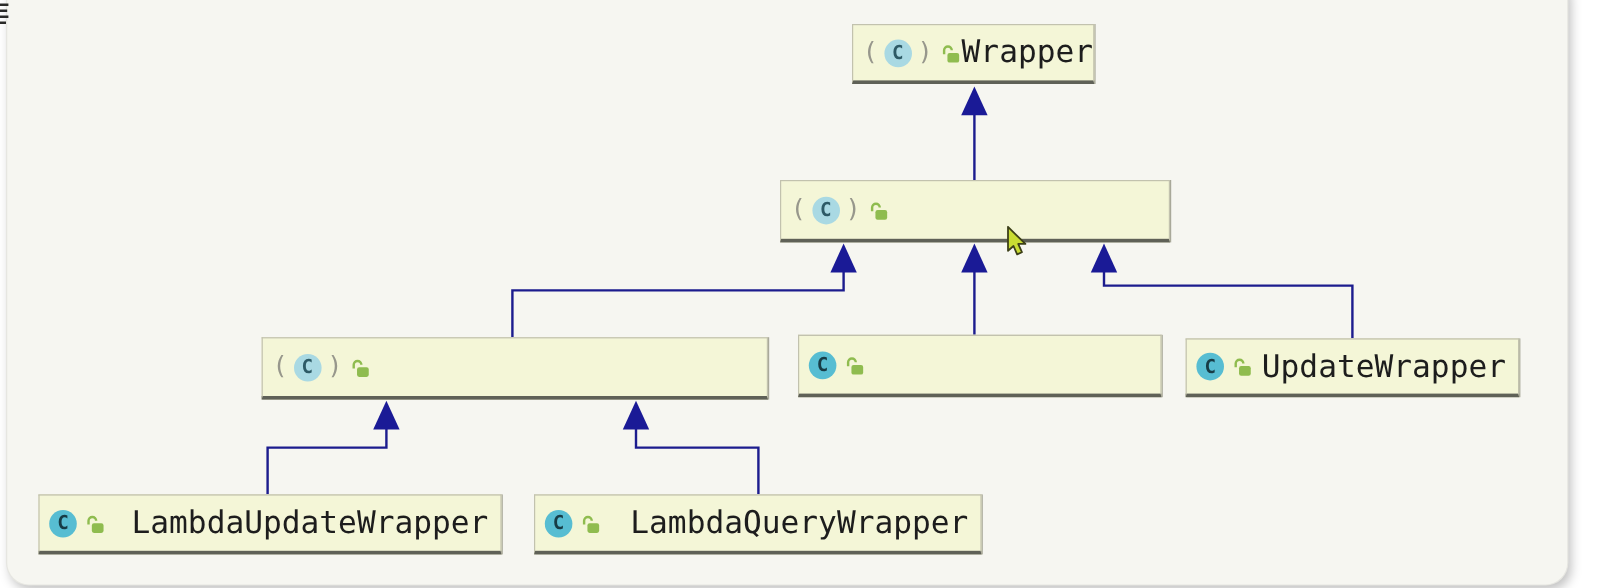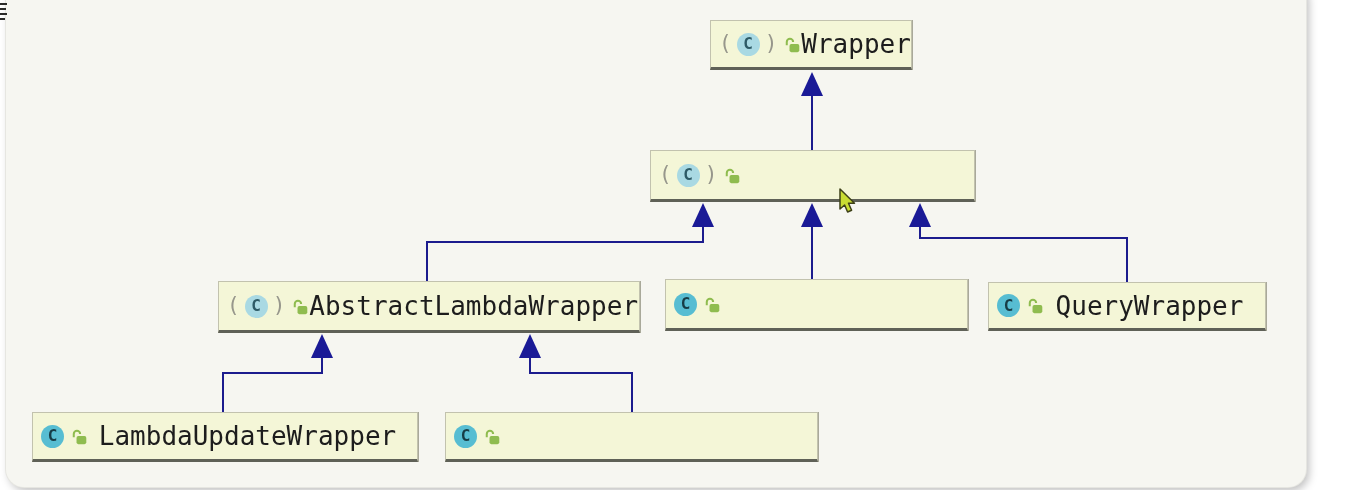--- a/index.html
+++ b/index.html
@@ -27,21 +27,21 @@
   }
   .icons{display:flex;align-items:center;gap:5px;flex:0 0 auto;}
   .cicon{
     width:23px;height:23px;border-radius:50%;
     display:inline-flex;align-items:center;justify-content:center;
     background:#57bdd2;color:#173c46;font-size:16px;font-weight:bold;line-height:1;
   }
   .node.abstract .cicon{background:#a9d9e3;color:#2d5a66;}
   .paren{color:#97978c;font-size:21px;line-height:1;transform:translateY(-1px);}
   .lock{display:inline-flex;margin-left:2px;}
-  .label{flex:1;text-align:center;}
+  .label{flex:1;text-align:right;}
   .cursor{position:absolute;left:838px;top:188px;z-index:6;}
 </style>
 </head>
 <body>
 
 <div class="canvas"></div>
 
 <svg class="edge-glyph" width="9" height="24" viewBox="0 0 9 24">
   <path d="M0,3 h7 M0,8 h6 M0,13 h7 M0,18 h5" stroke="#2a2a28" stroke-width="2" fill="none"></path>
 </svg>
@@ -99,21 +99,20 @@
     <span class="paren">(</span>
       <span class="cicon">C</span>
       <span class="paren">)</span>
     <span class="lock">
         <svg width="17" height="17" viewBox="0 0 16 16">
           <path d="M2.6,8.6 V5.6 a3,3 0 0 1 6,0" stroke="#8fbc4f" stroke-width="1.9" fill="none"></path>
           <rect x="5.2" y="7.6" width="9.2" height="7.6" rx="1.7" fill="#8fbc4f"></rect>
         </svg>
       </span>
   </span>
-  <span class="label">AbstractLambdaWrapper</span>
 </div>
 
 <div class="node" style="left:665px;top:279px;width:303px;height:52px;">
   <span class="icons">
     <span class="cicon">C</span>
     <span class="lock">
         <svg width="17" height="17" viewBox="0 0 16 16">
           <path d="M2.6,8.6 V5.6 a3,3 0 0 1 6,0" stroke="#8fbc4f" stroke-width="1.9" fill="none"></path>
           <rect x="5.2" y="7.6" width="9.2" height="7.6" rx="1.7" fill="#8fbc4f"></rect>
         </svg>
@@ -124,21 +123,21 @@
 <div class="node" style="left:988px;top:282px;width:278px;height:49px;">
   <span class="icons">
     <span class="cicon">C</span>
     <span class="lock">
         <svg width="17" height="17" viewBox="0 0 16 16">
           <path d="M2.6,8.6 V5.6 a3,3 0 0 1 6,0" stroke="#8fbc4f" stroke-width="1.9" fill="none"></path>
           <rect x="5.2" y="7.6" width="9.2" height="7.6" rx="1.7" fill="#8fbc4f"></rect>
         </svg>
       </span>
   </span>
-  <span class="label">QueryWrapper</span>
+  <span class="label">UpdateWrapper</span>
 </div>
 
 <div class="node" style="left:32px;top:412px;width:386px;height:50px;">
   <span class="icons">
     <span class="cicon">C</span>
     <span class="lock">
         <svg width="17" height="17" viewBox="0 0 16 16">
           <path d="M2.6,8.6 V5.6 a3,3 0 0 1 6,0" stroke="#8fbc4f" stroke-width="1.9" fill="none"></path>
           <rect x="5.2" y="7.6" width="9.2" height="7.6" rx="1.7" fill="#8fbc4f"></rect>
         </svg>
@@ -150,17 +149,18 @@
 <div class="node" style="left:445px;top:412px;width:373px;height:50px;">
   <span class="icons">
     <span class="cicon">C</span>
     <span class="lock">
         <svg width="17" height="17" viewBox="0 0 16 16">
           <path d="M2.6,8.6 V5.6 a3,3 0 0 1 6,0" stroke="#8fbc4f" stroke-width="1.9" fill="none"></path>
           <rect x="5.2" y="7.6" width="9.2" height="7.6" rx="1.7" fill="#8fbc4f"></rect>
         </svg>
       </span>
   </span>
+  <span class="label">LambdaQueryWrapper</span>
 </div>
 
 <svg class="cursor" width="20" height="27" viewBox="0 0 20 27">
   <path d="M2,1 L2,21 L6.6,17 L9.6,24 L13.6,22.2 L10.5,15.3 L16.5,15.3 Z" fill="#c9dc33" stroke="#3d4018" stroke-width="1.5" stroke-linejoin="round"></path>
 </svg>
 
 </body></html>

